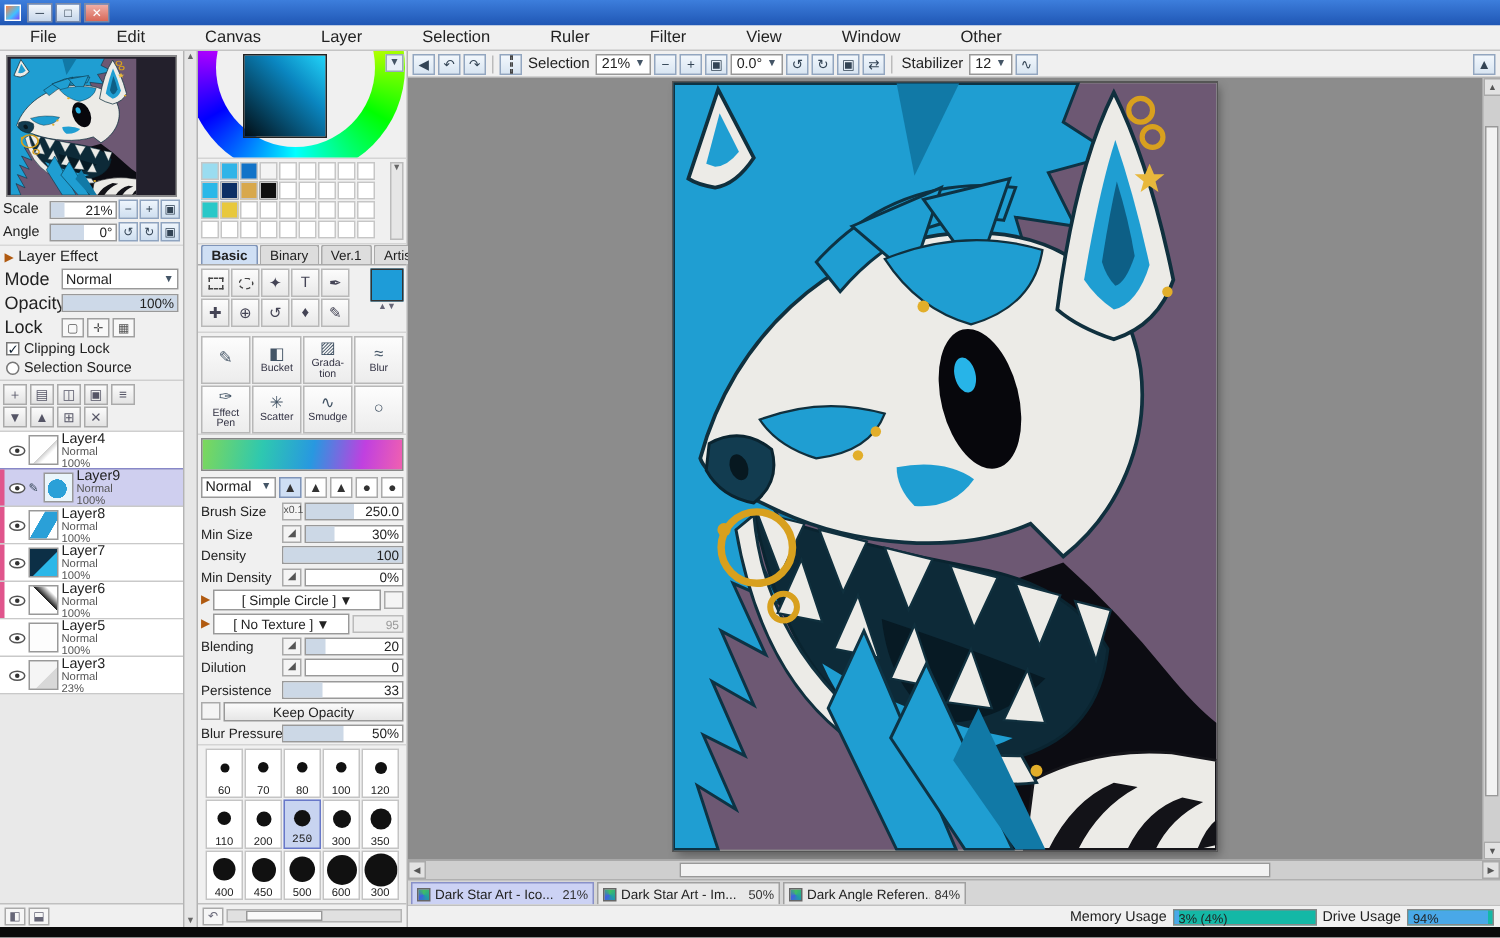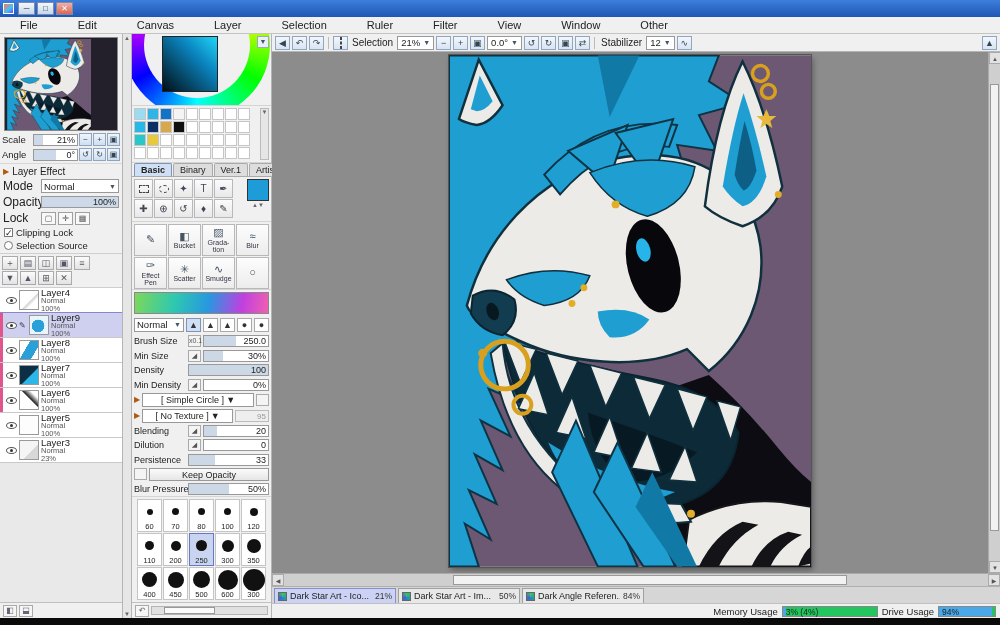--- a/index.html
+++ b/index.html
@@ -119,21 +119,21 @@
   .p-slider { flex:1; height:12px; border:1px solid #999; background:#fff; position:relative; }
   .p-slider .fill { position:absolute; left:0; top:0; bottom:0; background:#ccd8e6; }
   .p-slider .pv { position:absolute; right:2px; top:0; font-size:9px; line-height:11px; }
   .drop-row { display:flex; align-items:center; gap:2px; padding:0 2px; height:16px; }
   .drop { flex:1; height:14px; border:1px solid #999; background:#fff; display:flex; align-items:center; justify-content:center; gap:2px; font-size:9px; }
   .intens { width:34px; height:12px; border:1px solid #bbb; background:#eee; color:#999; font-size:8px; text-align:right; padding-right:2px; line-height:11px; }
   .keep-btn { flex:1; height:13px; border:1px solid #999; background:linear-gradient(#fbfbfb,#e6e6e6); font-size:9px; text-align:center; line-height:12px; }
 
   .size-grid { display:grid; grid-template-columns:repeat(5,25px); grid-auto-rows:33px; gap:1px; padding:2px; justify-content:center; border-top:1px solid #d4d4d4; }
   .size-cell { border:1px solid #c4c4c4; background:#fff; display:flex; flex-direction:column; align-items:center; justify-content:flex-end; padding-bottom:1px; overflow:hidden; }
-  .size-cell.sel { background:#c8d4f0; border-color:#6878c8; }
+  .size-cell.sel { background:#c8d4f0; border-color:#6878c8;font-family:Liberation Mono, monospace; }
   .size-dot { border-radius:50%; background:#111; margin:auto; }
   .size-num { font-size:7.5px; line-height:1; }
 
   
   .c-toolbar { height:18px; display:flex; align-items:center; gap:2px; padding:0 3px; border-bottom:1px solid #b4b4b4; background:#f0f0f0; font-size:10px; }
   .tb-btn { min-width:15px; height:14px; border:1px solid #92a6c0; background:linear-gradient(#f2f7fc,#d8e5f2); text-align:center; font-size:9px; line-height:12px; color:#345; padding:0 1px; }
   .tb-sep { width:1px; height:12px; background:#bbb; margin:0 2px; }
   .tb-label { font-size:10px; margin:0 2px; }
   .tb-select { height:14px; border:1px solid #999; background:#fff; display:flex; align-items:center; padding:0 3px; gap:3px; font-size:9.5px; }
   .tb-select .dd { font-size:7px; color:#456; }
@@ -152,21 +152,21 @@
   .hscroll .thumb { position:absolute; left:24%; width:56%; top:1px; bottom:1px; background:#f2f2f2; border:1px solid #999; }
 
   .doc-tabs { height:17px; background:#d6d6d6; border-top:1px solid #b0b0b0; display:flex; align-items:flex-end; gap:2px; padding:1px 2px 0; }
   .dtab { width:122px; height:15px; border:1px solid #a0a0a0; border-bottom:none; background:#e8e8e8; display:flex; align-items:center; gap:3px; padding:0 3px; font-size:9px; }
   .dtab.active { background:#ccd2f4; border-color:#8890c8; }
   .dtab-icon { width:9px; height:9px; border:1px solid #666; background:conic-gradient(#40c060,#20a0a0,#4060e0,#40c060); flex:none; }
   .dtab .dlabel { flex:1; white-space:nowrap; overflow:hidden; }
   .dtab .dzoom { font-size:8.5px; color:#333; }
 
   .statusbar { height:15px; background:#f0f0f0; border-top:1px solid #c0c0c0; display:flex; align-items:center; justify-content:flex-end; gap:4px; padding:0 4px; font-size:9.5px; }
-  .meter { height:11px; border:1px solid #888; background:#22c55e; position:relative; font-size:8.5px; line-height:10px; }
+  .meter { height:11px; border:1px solid #888; background:#14b8a6; position:relative; font-size:8.5px; line-height:10px; }
   .meter .mfill { position:absolute; left:0; top:0; bottom:0; background:#49a8e8; }
   .meter .mtext { position:absolute; left:3px; top:0; }
   .mem { width:96px; }
   .drv { width:58px; }
 
   .bottom-strip { height:7px; background:#0a0a0a; }
 </style>
 </head>
 <body>
 

